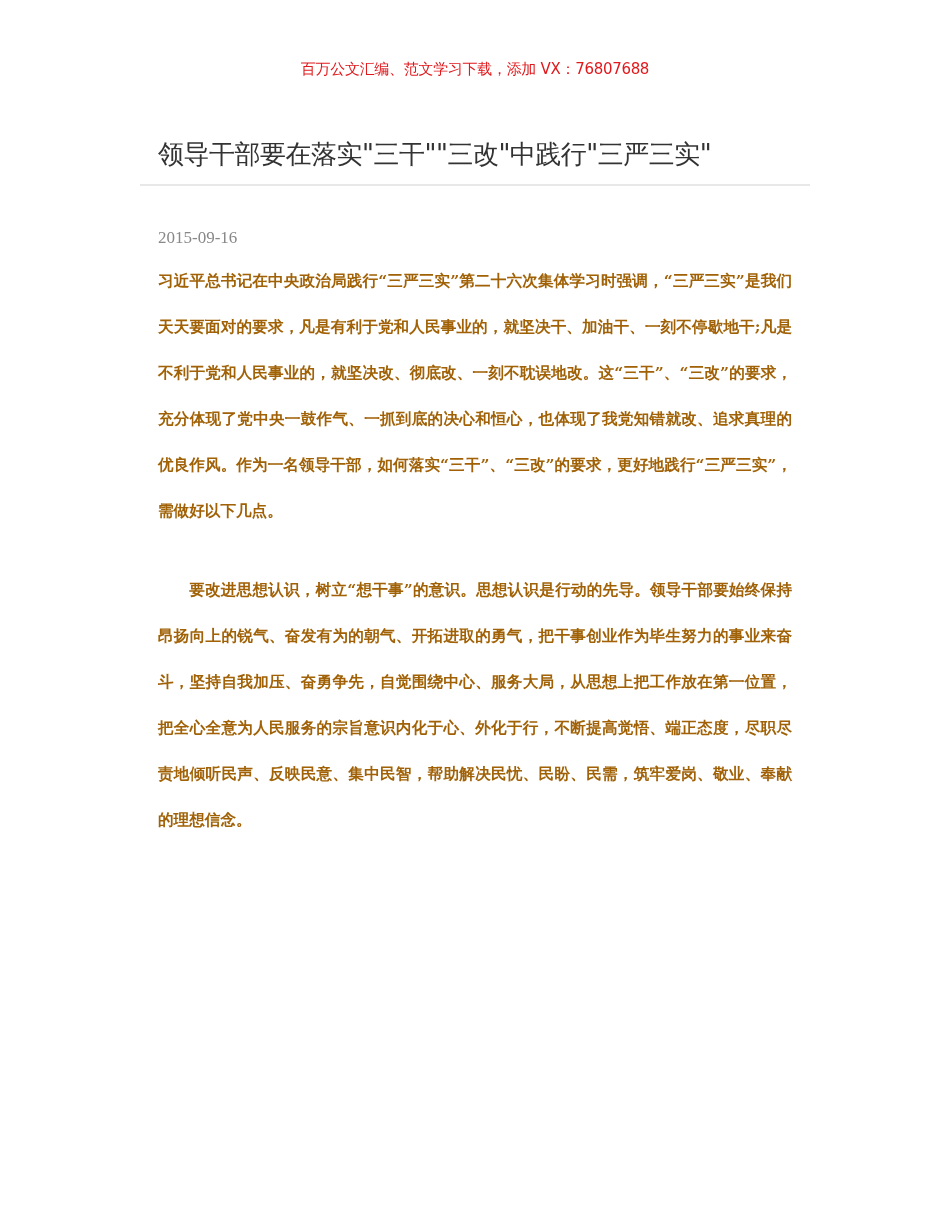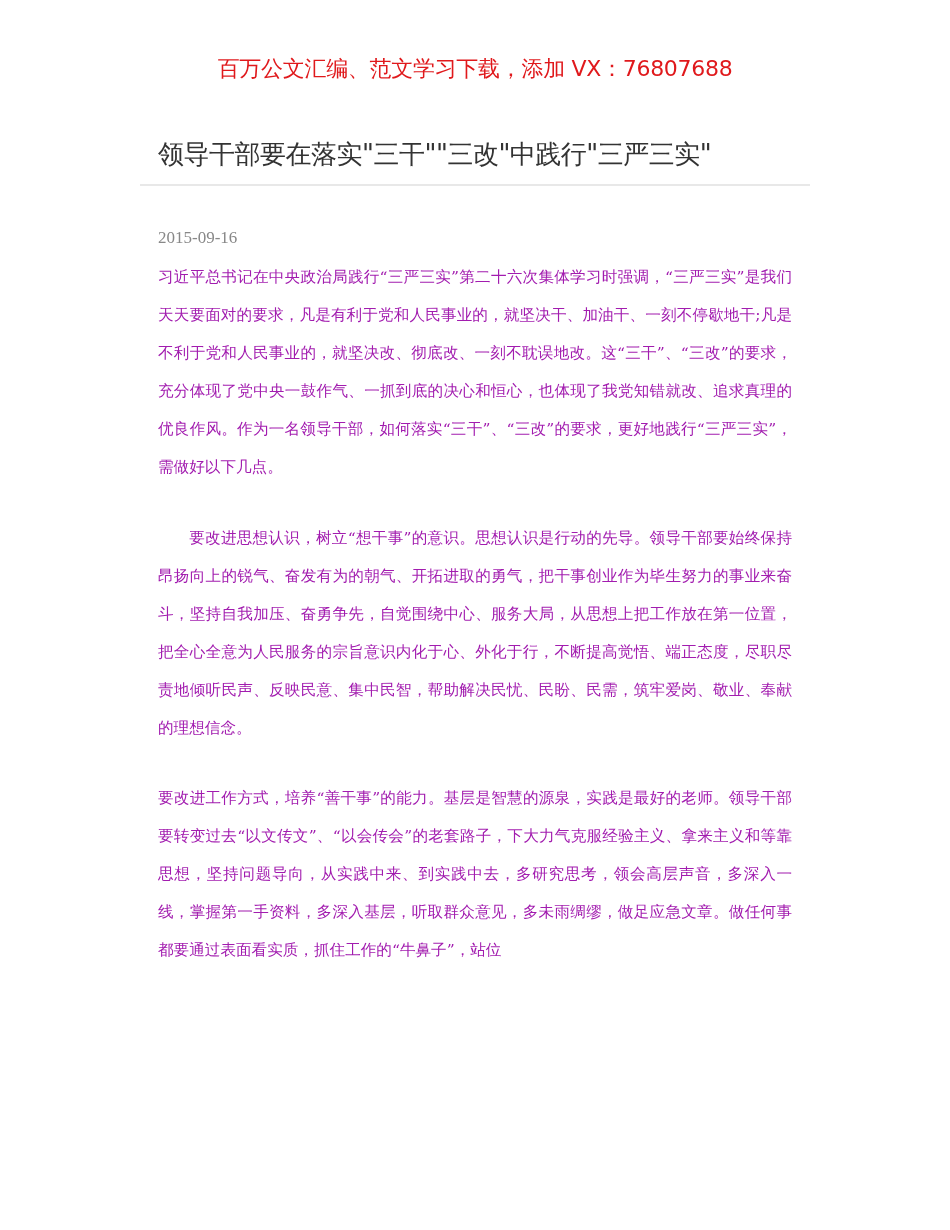--- a/index.html
+++ b/index.html
@@ -15,21 +15,21 @@
     font-family: "DejaVu Sans", sans-serif;
   }
   .notice {
     position: absolute;
     top: 55px;
     left: 0;
     width: 950px;
     text-align: center;
     color: #e0191c;
     font-family: "DejaVu Sans", sans-serif;
-    font-size: 22px;
+    font-size: 15px;
     line-height: 28px;
     letter-spacing: -0.3px;
   }
   .title {
     position: absolute;
     top: 136px;
     left: 158px;
     width: 660px;
     color: #333333;
     font-family: "DejaVu Sans", sans-serif;
@@ -55,25 +55,26 @@
     color: #888888;
     font-family: Liberation Serif, serif;
     font-size: 17px;
     line-height: 24px;
   }
   .article {
     position: absolute;
     top: 258px;
     left: 158px;
     width: 634px;
-    color: #a21caf;
+    color: #a16207;
     font-family: "DejaVu Serif", serif;
     font-size: 15.6px;
-    line-height: 38px;
+    line-height: 46px;
     text-align: justify;
+    font-weight: bold;
   }
   .article p {
     margin: 0 0 32.5px 0;
     text-align: justify;
   }
   .article p.indent {
     text-indent: 2em;
     margin-top: 8px;
   }
 </style>
@@ -84,14 +85,13 @@
 
 <h1 class="title">领导干部要在落实"三干""三改"中践行"三严三实"</h1>
 
 <div class="divider"></div>
 
 <div class="date">2015-09-16</div>
 
 <div class="article">
   <p class="">习近平总书记在中央政治局践行“三严三实”第二十六次集体学习时强调，“三严三实”是我们天天要面对的要求，凡是有利于党和人民事业的，就坚决干、加油干、一刻不停歇地干;凡是不利于党和人民事业的，就坚决改、彻底改、一刻不耽误地改。这“三干”、“三改”的要求，充分体现了党中央一鼓作气、一抓到底的决心和恒心，也体现了我党知错就改、追求真理的优良作风。作为一名领导干部，如何落实“三干”、“三改”的要求，更好地践行“三严三实”，需做好以下几点。</p>
   <p class="indent">要改进思想认识，树立“想干事”的意识。思想认识是行动的先导。领导干部要始终保持昂扬向上的锐气、奋发有为的朝气、开拓进取的勇气，把干事创业作为毕生努力的事业来奋斗，坚持自我加压、奋勇争先，自觉围绕中心、服务大局，从思想上把工作放在第一位置，把全心全意为人民服务的宗旨意识内化于心、外化于行，不断提高觉悟、端正态度，尽职尽责地倾听民声、反映民意、集中民智，帮助解决民忧、民盼、民需，筑牢爱岗、敬业、奉献的理想信念。</p>
-  <p class="">要改进工作方式，培养“善干事”的能力。基层是智慧的源泉，实践是最好的老师。领导干部要转变过去“以文传文”、“以会传会”的老套路子，下大力气克服经验主义、拿来主义和等靠思想，坚持问题导向，从实践中来、到实践中去，多研究思考，领会高层声音，多深入一线，掌握第一手资料，多深入基层，听取群众意见，多未雨绸缪，做足应急文章。做任何事都要通过表面看实质，抓住工作的“牛鼻子”，站位</p>
 </div>
 
 </body></html>

